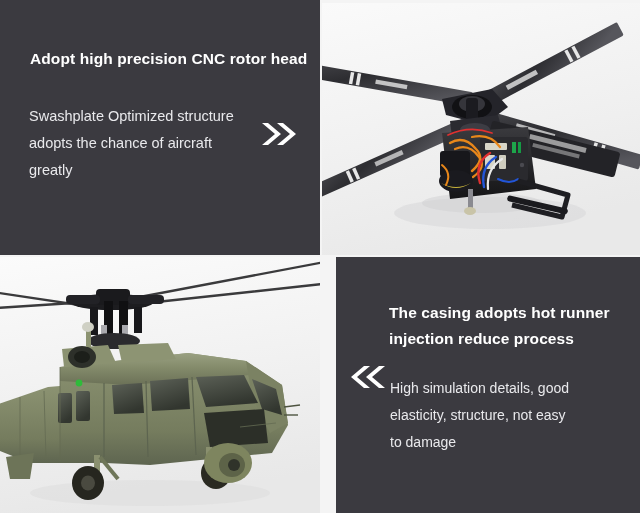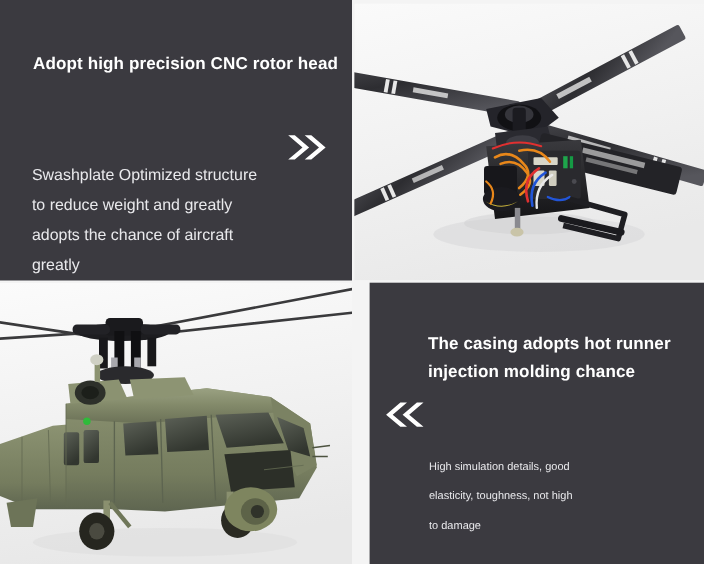--- a/index.html
+++ b/index.html
@@ -32,38 +32,38 @@
     letter-spacing:.1px;
   }
   .bodytext {
     position:absolute;
     color:#e9e9ec;
     font-weight:400;
   }
   .bodytext div { white-space:nowrap; }
 
   #tl .headline { left:30px; top:50px; font-size:15.5px; }
-  #tl .bodytext { left:29px; top:103px; font-size:14.5px; line-height:27px;margin-top:44px; }
+  #tl .bodytext { left:29px; top:103px; font-size:14.5px; line-height:27px; }
 
   
   .chev {
     position:absolute;
     display:flex;
     align-items:center;
     line-height:0;
   }
   .chev svg { display:block; }
 
   #tl .chev { left:259px; top:120px; }
 
   
   #br { left:336px; top:257px; width:318px; height:256px; }
   #br .headline { left:53px; top:43px; font-size:15.5px; line-height:26px; }
   #br .headline div { white-space:nowrap; }
-  #br .bodytext { left:54px; top:118px; font-size:10px; line-height:27px;margin-top:36px; }
+  #br .bodytext { left:54px; top:118px; font-size:14px; line-height:27px; }
   #br .chev { left:12px; top:106px; }
 
   
   #tr { left:322px; top:3px; width:318px; height:252px; background:#f3f3f3; }
 
   
   #bl { left:0; top:257px; width:320px; height:256px; background:#f1f1f1; }
 
   .ph-svg { position:absolute; left:0; top:0; width:100%; height:100%; }
 </style>
@@ -71,21 +71,20 @@
 <body>
 
 <div id="page">
 
   <div class="panel dark" id="tl">
 
     <div class="headline">Adopt high precision CNC rotor head</div>
 
     <div class="bodytext">
       <div>Swashplate Optimized structure</div>
-      <div>to reduce weight and greatly</div>
       <div>adopts the chance of aircraft</div>
       <div>greatly</div>
     </div>
 
     <span class="chev">
       <svg width="40" height="28" viewBox="0 0 40 28">
         <path d="M3 3 L16 14 L3 25 L9 25 L22 14 L9 3 Z" fill="#ffffff"></path>
         <path d="M18 3 L31 14 L18 25 L24 25 L37 14 L24 3 Z" fill="#ffffff"></path>
       </svg>
     </span>
@@ -328,26 +327,26 @@
         <ellipse cx="88" cy="70" rx="6" ry="5" fill="#cfd0c4"></ellipse>
       </g>
     </svg>
 
   </div>
 
   <div class="panel dark" id="br">
 
     <div class="headline">
       <div>The casing adopts hot runner</div>
-      <div>injection molding chance</div>
+      <div>injection reduce process</div>
     </div>
 
     <div class="bodytext">
       <div>High simulation details, good</div>
-      <div>elasticity, toughness, not high</div>
+      <div>elasticity, structure, not easy</div>
       <div>to damage</div>
     </div>
 
     <span class="chev">
       <svg width="40" height="28" viewBox="0 0 40 28">
         <path d="M37 3 L24 14 L37 25 L31 25 L18 14 L31 3 Z" fill="#ffffff"></path>
         <path d="M22 3 L9 14 L22 25 L16 25 L3 14 L16 3 Z" fill="#ffffff"></path>
       </svg>
     </span>
   </div>

